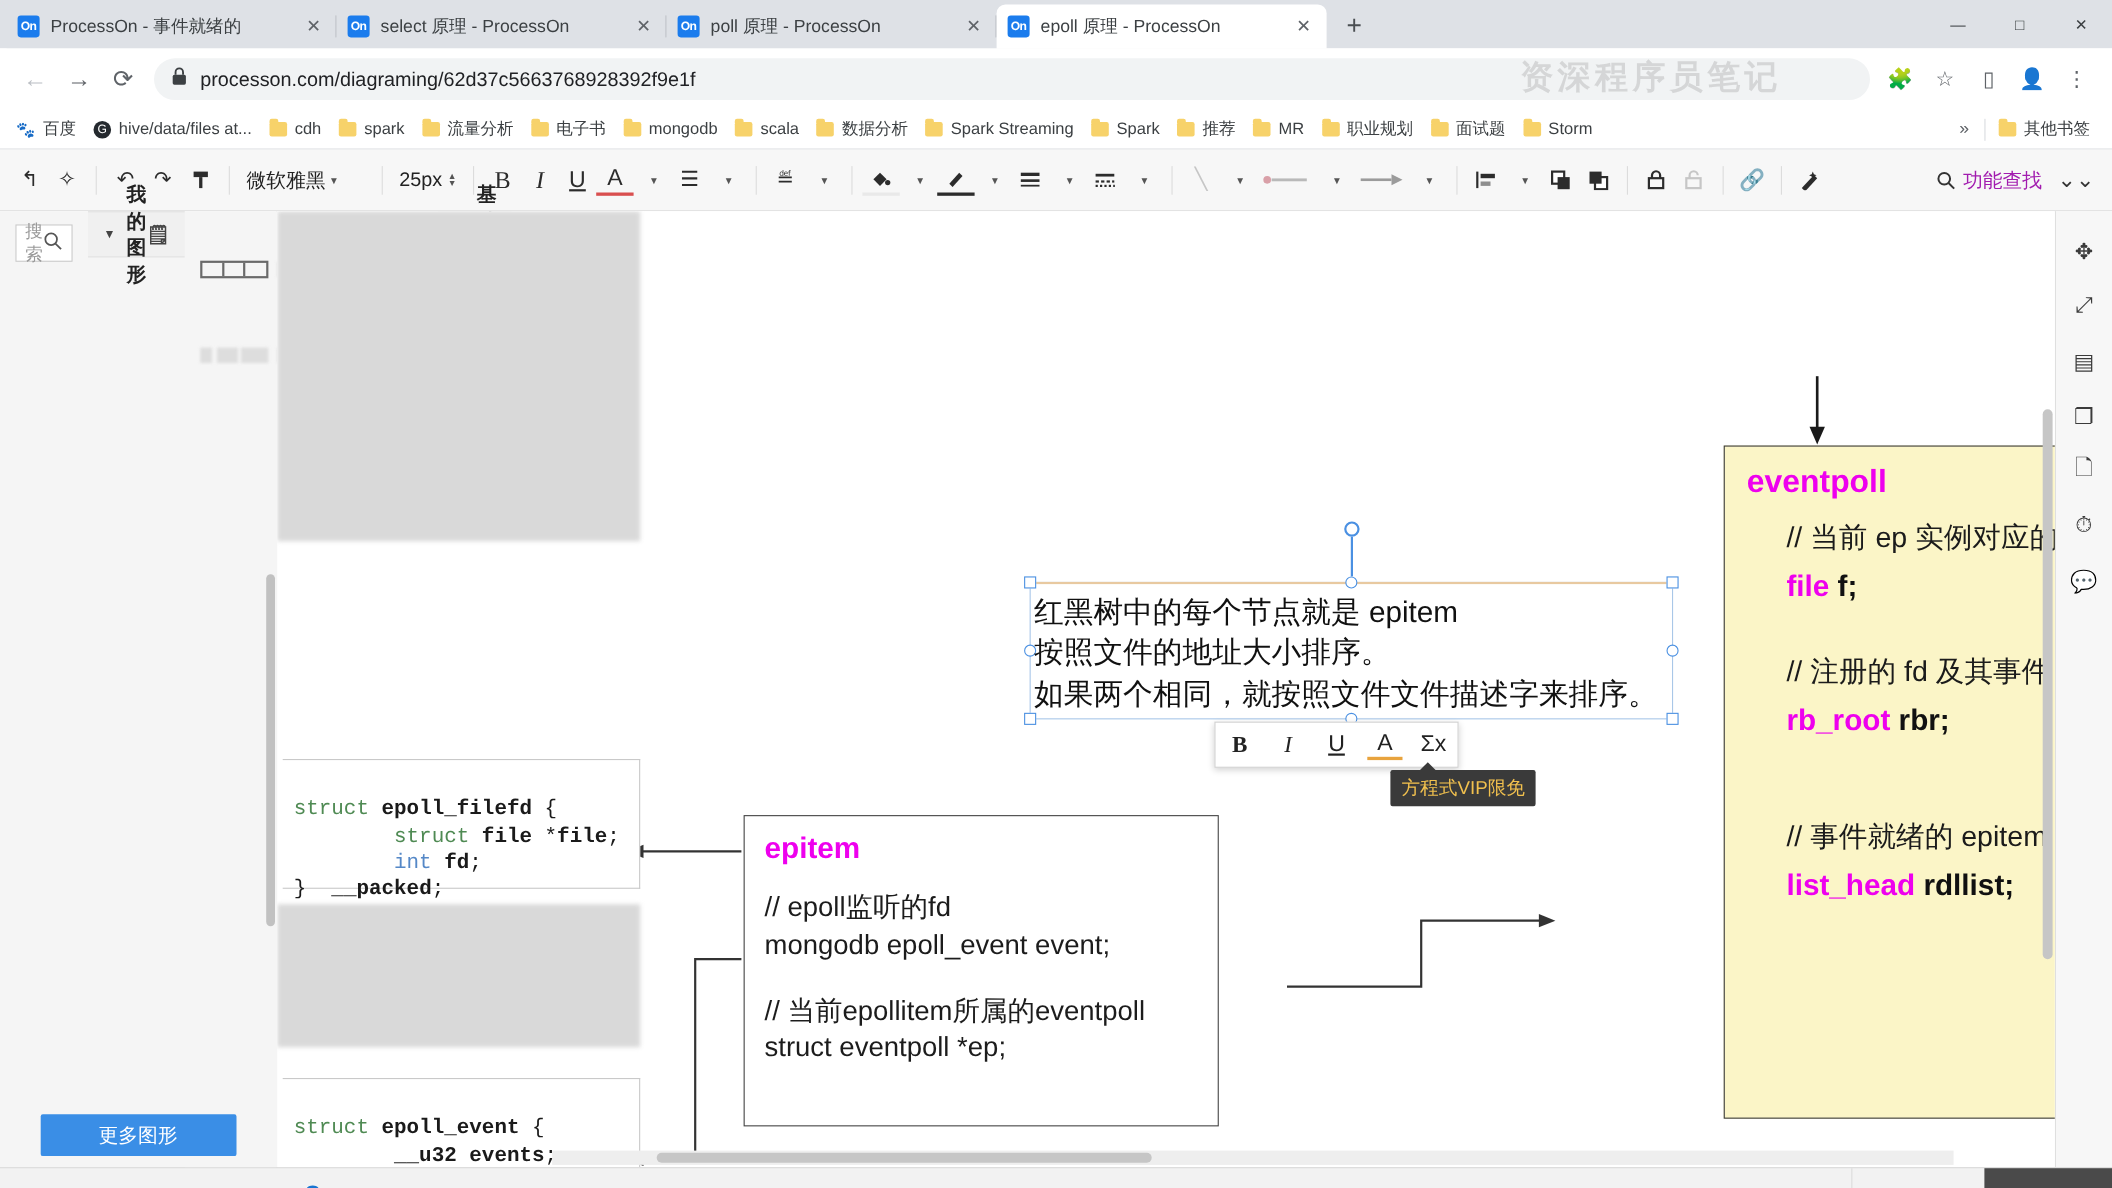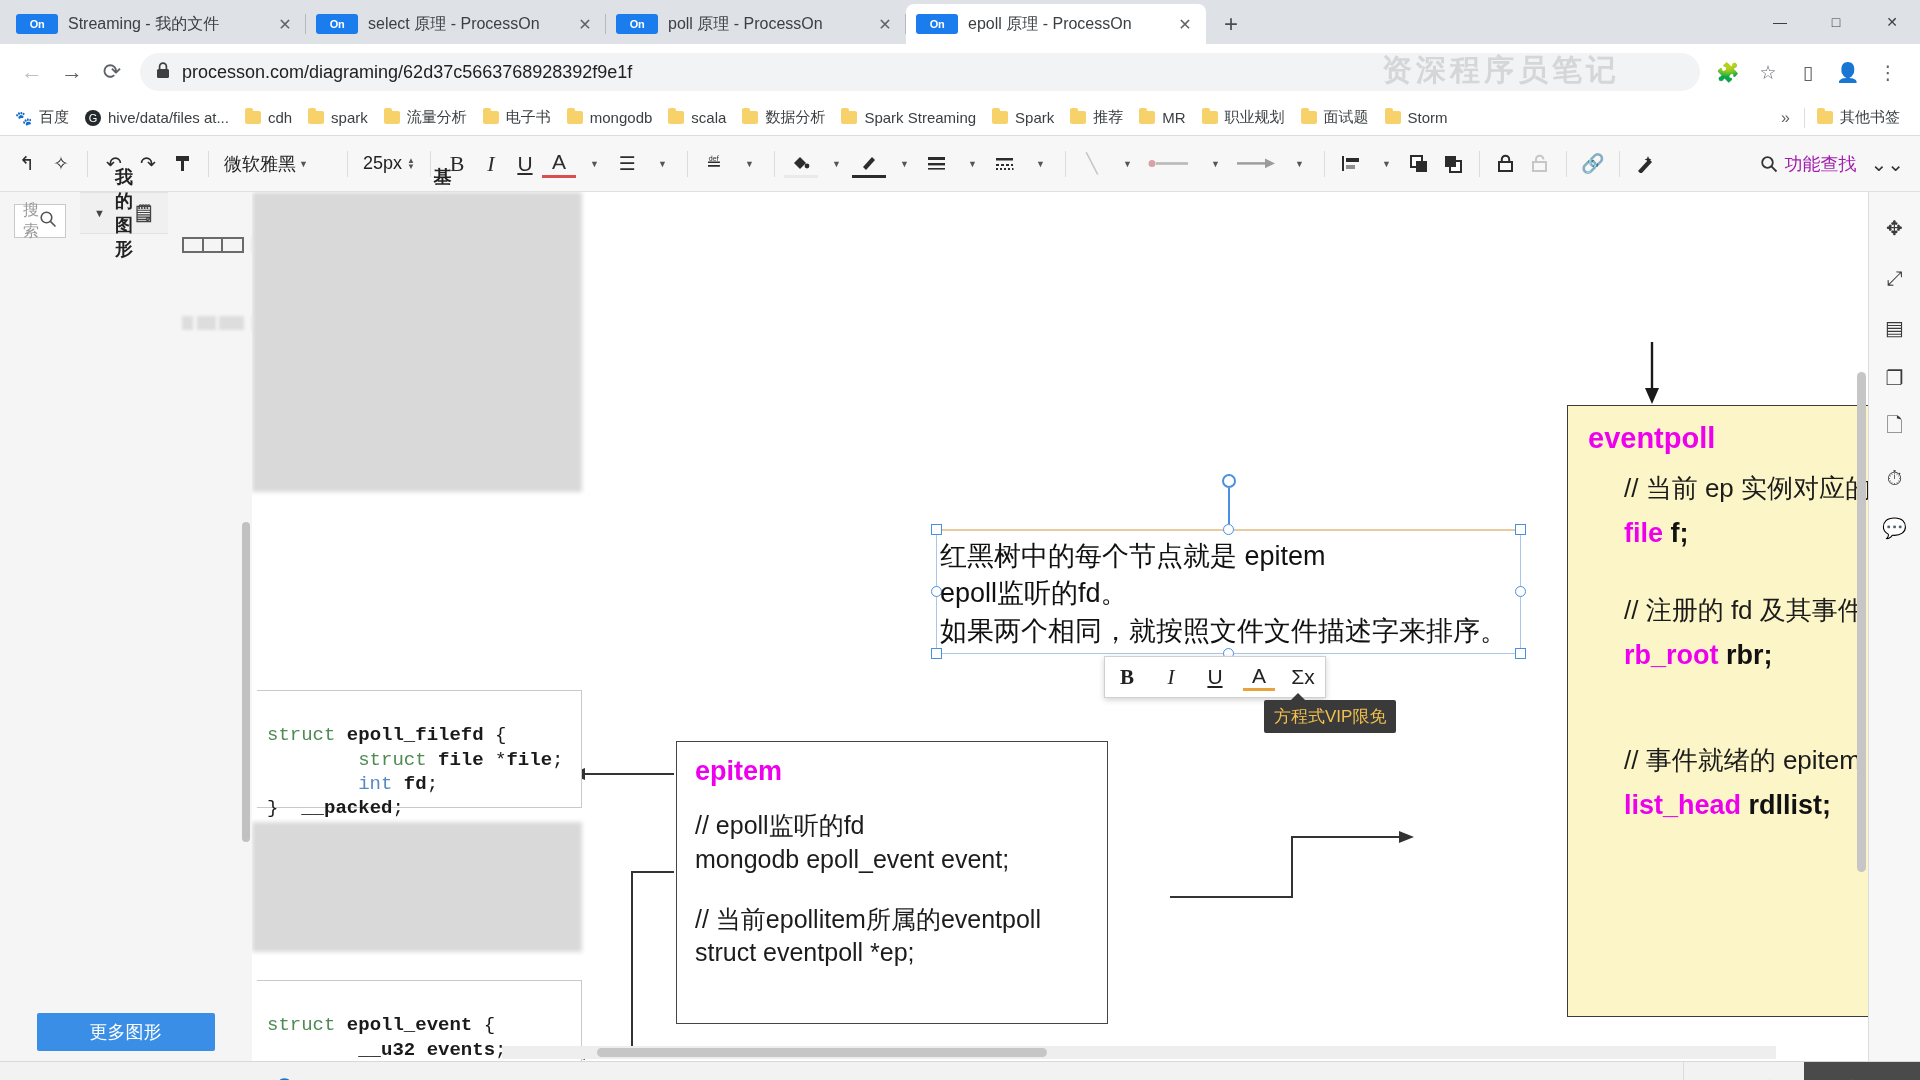--- a/index.html
+++ b/index.html
@@ -35,21 +35,21 @@
   .tab.inactive { background: #dee1e6; }
   .tab.inactive::after {
     content: "";
     position: absolute;
     right: 0; top: 10px;
     width: 1px; height: 20px;
     background: #b6babf;
   }
   .tab.active { background: #ffffff; }
   .tab-favicon {
-    width: 42px; height: 20px;
+    width: 20px; height: 20px;
     border-radius: 3px;
     background: #1b7ced;
     color: #fff;
     font-size: 11px; font-weight: bold;
     display: flex; align-items: center; justify-content: center;
     flex: 0 0 auto;
     margin-right: 10px;
     letter-spacing: -0.5px;
   }
   .tab-title {
@@ -493,21 +493,21 @@
   }
 </style>
 </head>
 <body>
 
 <div id="browser-chrome">
 
   <div id="tabstrip">
     <div class="tab inactive">
       <span class="tab-favicon">On</span>
-      <span class="tab-title">Streaming - 我的文件</span>
+      <span class="tab-title">ProcessOn - 事件就绪的</span>
       <span class="tab-close">✕</span>
     </div>
     <div class="tab inactive">
       <span class="tab-favicon">On</span>
       <span class="tab-title">select 原理 - ProcessOn</span>
       <span class="tab-close">✕</span>
     </div>
     <div class="tab inactive">
       <span class="tab-favicon">On</span>
       <span class="tab-title">poll 原理 - ProcessOn</span>
@@ -1095,21 +1095,21 @@
       <div class="handle" style="left:-6px; top:-6px;"></div>
       <div class="handle" style="right:-6px; top:-6px;"></div>
       <div class="handle" style="left:-6px; bottom:-6px;"></div>
       <div class="handle" style="right:-6px; bottom:-6px;"></div>
       <div class="handle round" style="left:50%; margin-left:-6px; top:-6px;"></div>
       <div class="handle round" style="left:50%; margin-left:-6px; bottom:-6px;"></div>
       <div class="handle round" style="left:-6px; top:50%; margin-top:-6px;"></div>
       <div class="handle round" style="right:-6px; top:50%; margin-top:-6px;"></div>
     </div>
     <div id="sel-text">红黑树中的每个节点就是 epitem
-epoll监听的fd。
+按照文件的地址大小排序。
 如果两个相同，就按照文件文件描述字来排序。</div>
 
     <div id="fmt-popup">
       <span class="fmt-btn" style="font-family:'Liberation Serif',serif;font-weight:bold;">B</span>
       <span class="fmt-btn" style="font-family:'Liberation Serif',serif;font-style:italic;">I</span>
       <span class="fmt-btn" style="text-decoration:underline;">U</span>
       <span class="fmt-btn underlined">A</span>
       <span class="fmt-btn">Σx</span>
     </div>
     <div id="vip-tip">方程式VIP限免</div>

